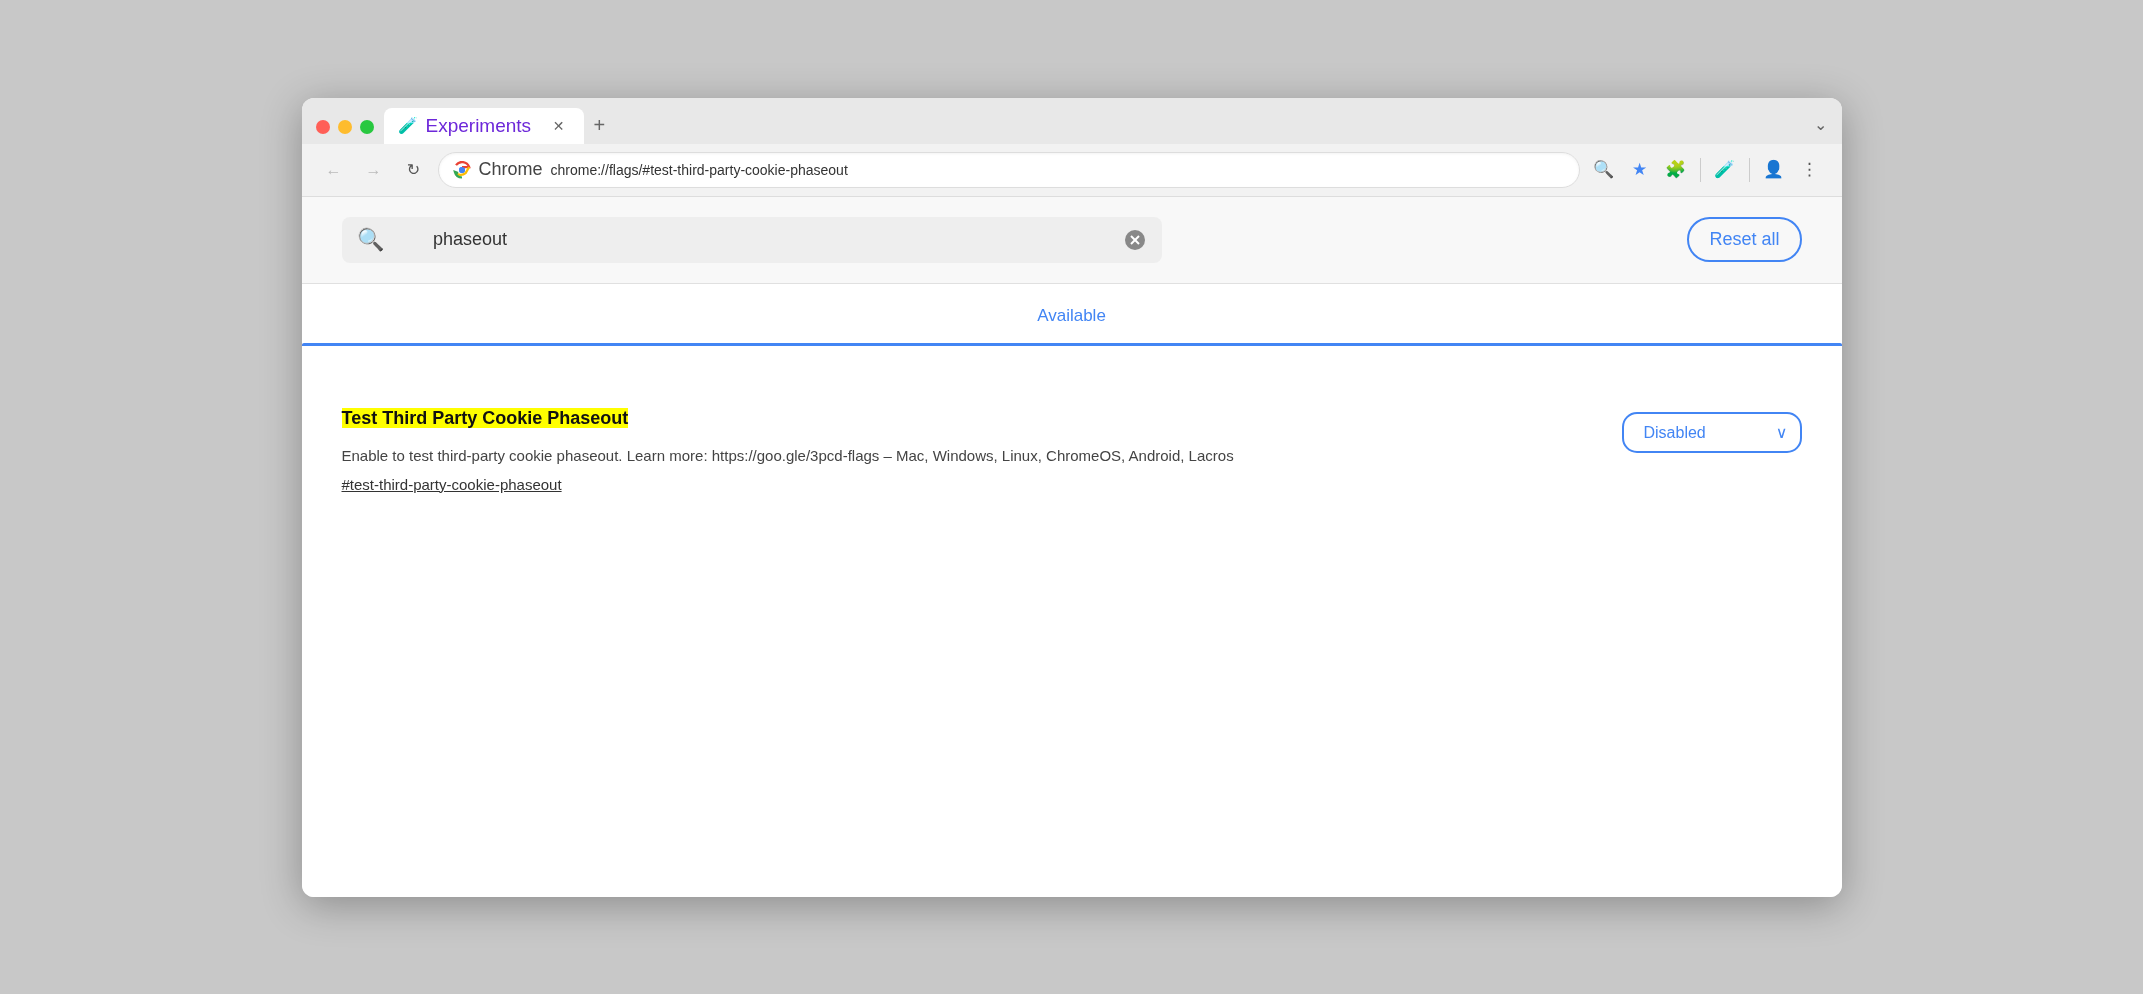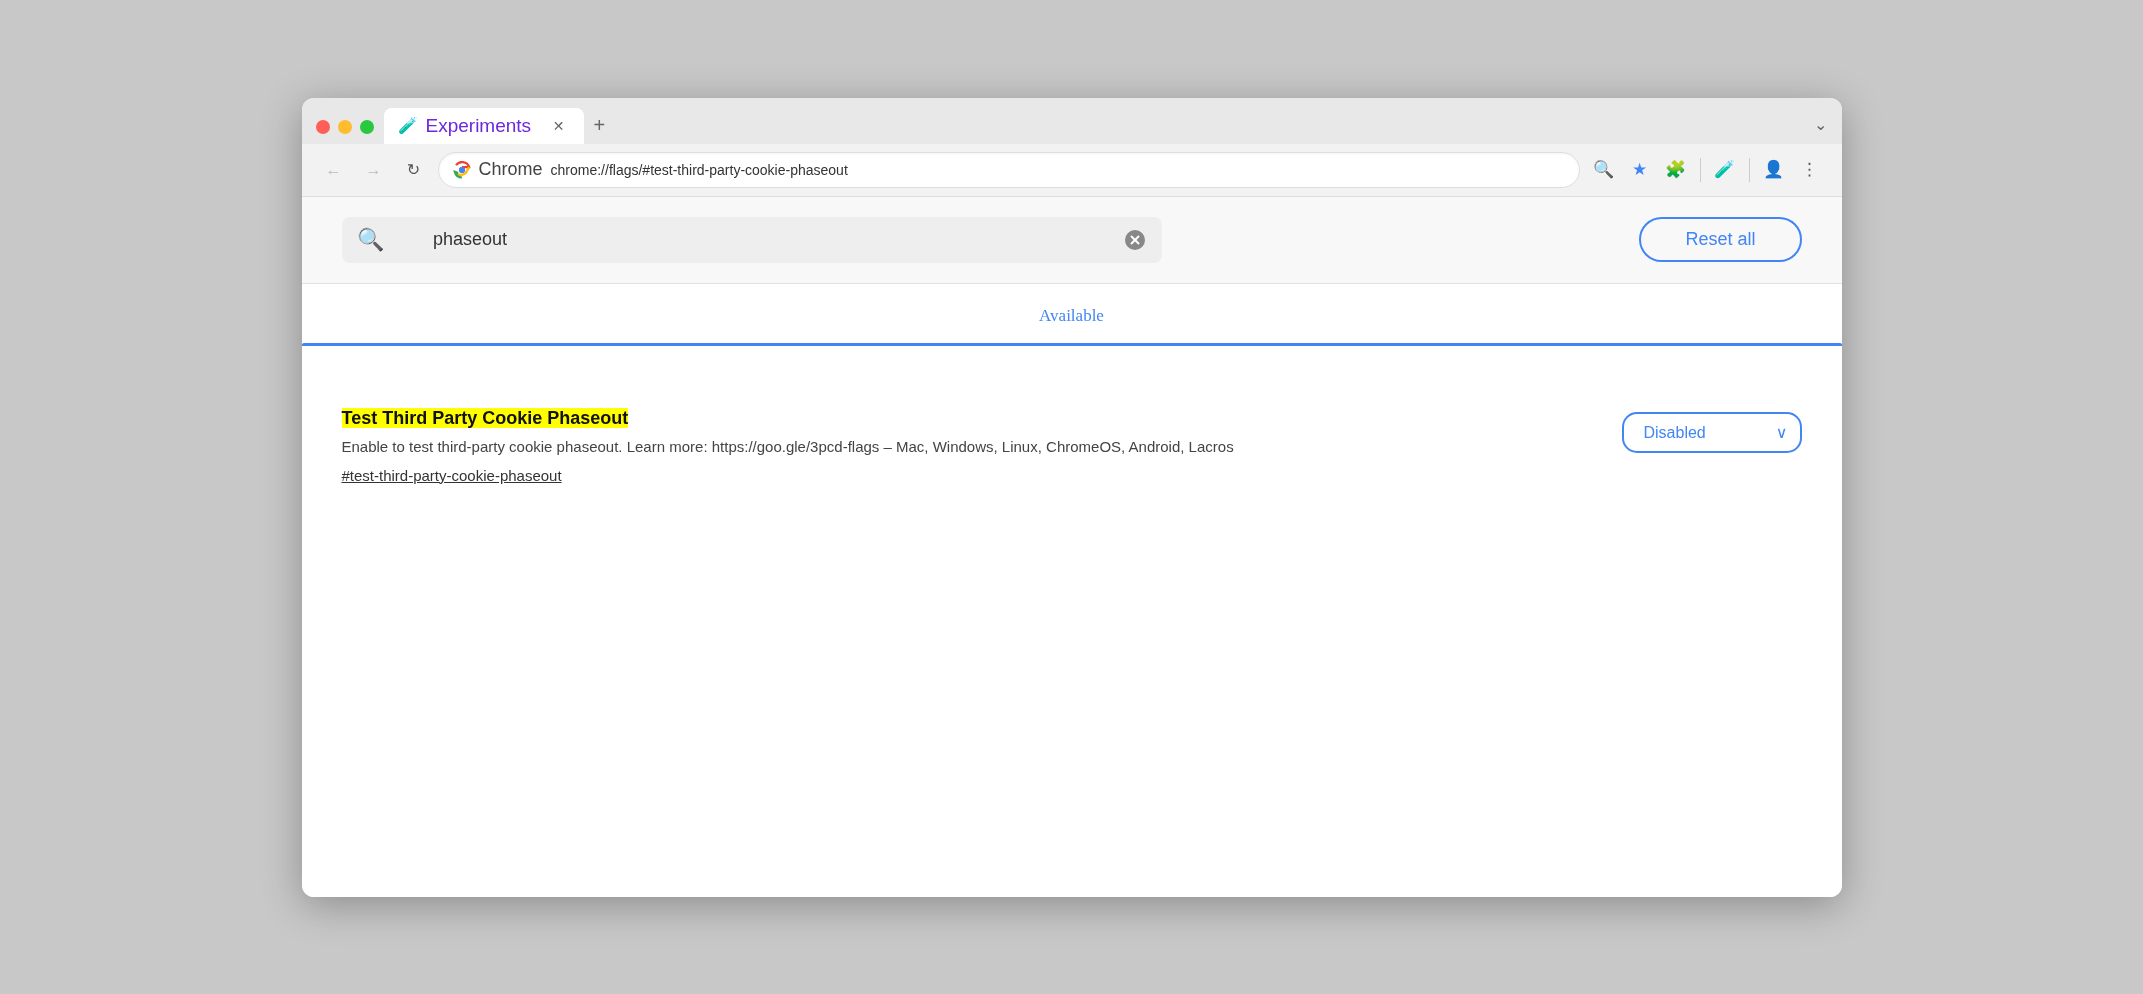--- a/index.html
+++ b/index.html
@@ -226,33 +226,32 @@
       cursor: pointer;
       font-size: 20px;
       color: #888;
       display: flex;
       align-items: center;
     }
     .reset-all-btn {
       border: 2px solid #4285f4;
       background: transparent;
       border-radius: 24px;
-      padding: 10px 44px;
+      padding: 10px 20px;
       font-size: 18px;
       color: #4285f4;
       cursor: pointer;
       font-weight: 500;
       white-space: nowrap;
     }
     
     .flags-tabs {
       display: flex;
       border-bottom: 2px solid #fca5a5;
       padding: 0;
-      font-family: Liberation Serif, serif;
     }
     .flags-tab {
       flex: 1;
       text-align: center;
       padding: 22px 0 18px;
       font-size: 17px;
       cursor: pointer;
       color: #555;
       position: relative;
       font-weight: 400;
@@ -286,21 +285,21 @@
     }
     .flag-title {
       font-size: 18px;
       font-weight: 700;
       color: #111;
       background: #ffff00;
       display: inline;
       line-height: 1.4;
     }
     .flag-description {
-      margin-top: 4px;
+      margin-top: 13px;
       font-size: 15px;
       color: #444;
       line-height: 1.6;
     }
     .flag-anchor {
       display: block;
       margin-top: 8px;
       font-size: 15px;
       color: #333;
       text-decoration: underline;

